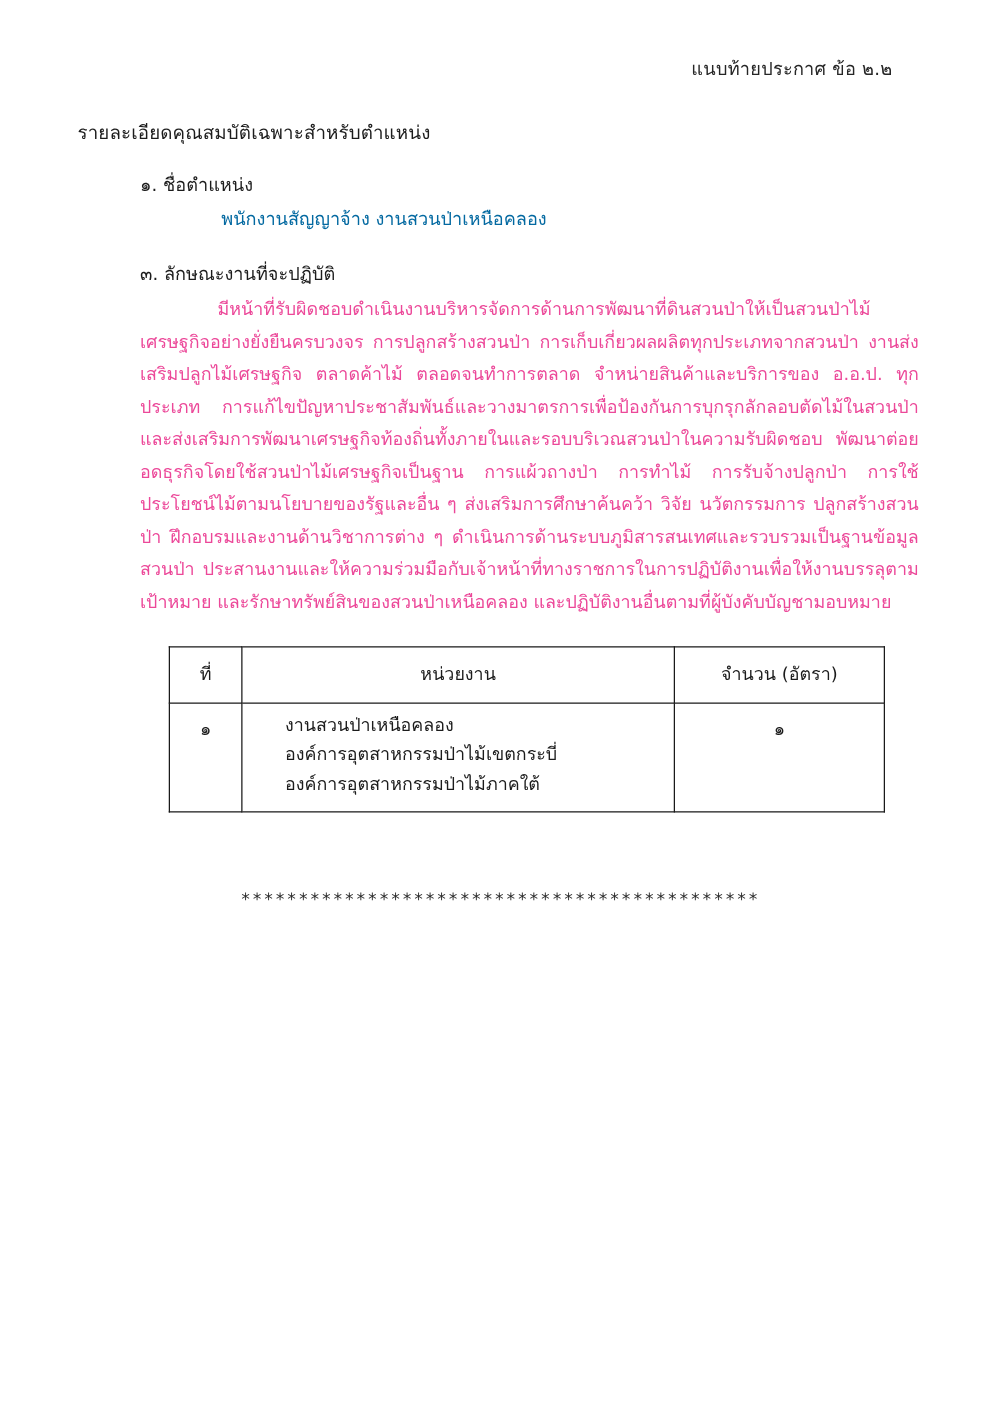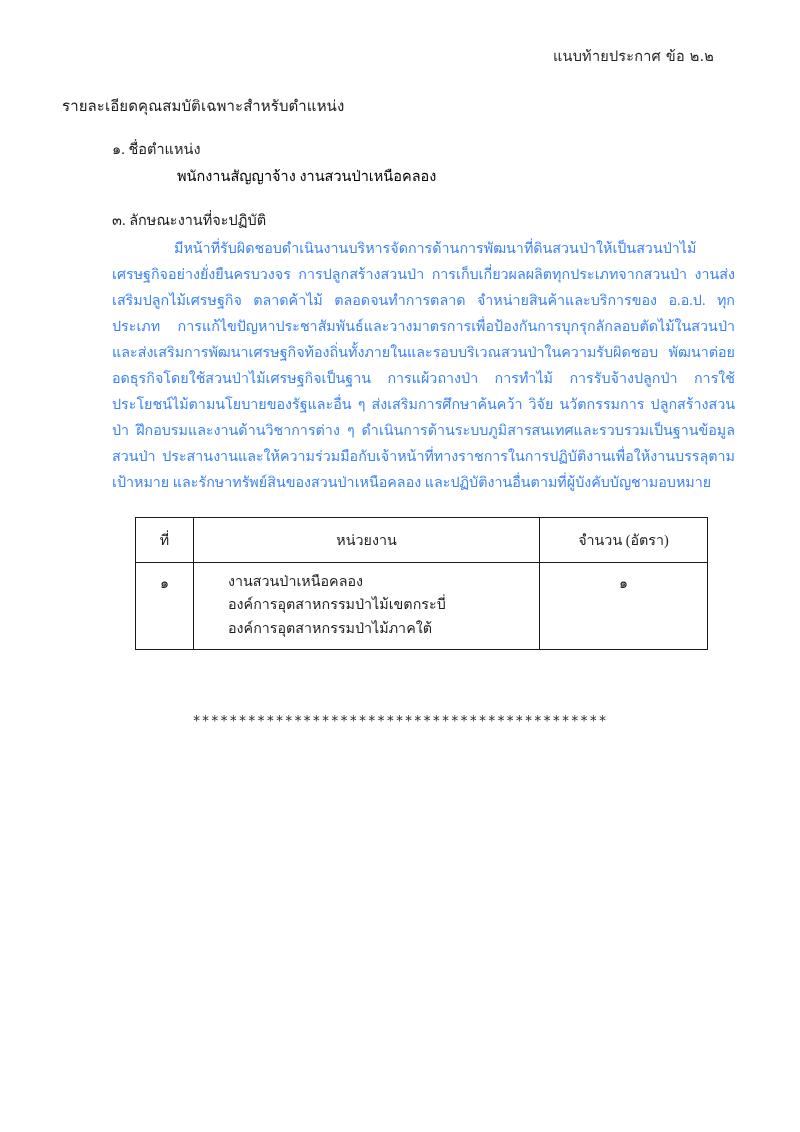--- a/index.html
+++ b/index.html
@@ -38,48 +38,47 @@
   .doc-title {
     text-align: left;
     font-size: 15px;
     line-height: 1.4;
     margin-top: 30px;
     color: #1c1c1c;
     letter-spacing: 0.1px;
   }
   .section {
     margin-top: 22px;
-    font-family: Liberation Serif, serif;
   }
   .section-heading {
     font-size: 14.5px;
     line-height: 1.45;
     padding-left: 50px;
     color: #1c1c1c;
   }
   .section-sub {
     font-size: 14.5px;
     line-height: 1.5;
     padding-left: 115px;
     margin-top: 6px;
-    color: #000000;
+    color: #0369a1;
   }
   .section-sub.gap-value {
     white-space: pre;
   }
   .body-paragraph {
     font-size: 14.3px;
     line-height: 1.82;
     padding-left: 50px;
     padding-right: 3px;
     margin-top: 4px;
     text-align: justify;
     text-justify: inter-character;
     text-indent: 62px;
-    color: #3b82f6;
+    color: #ec4899;
   }
   .table-wrap {
     margin-top: 14px;
     padding-left: 73px;
     padding-right: 30px;
   }
   table.pos-table {
     border-collapse: collapse;
     width: 572px;
     table-layout: fixed;

